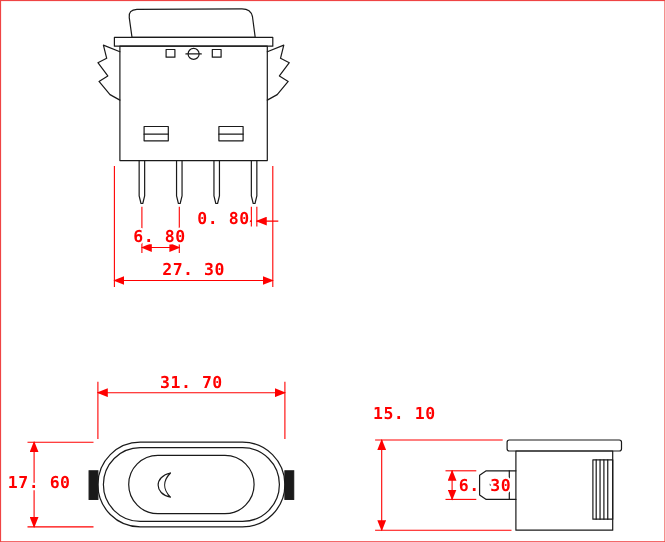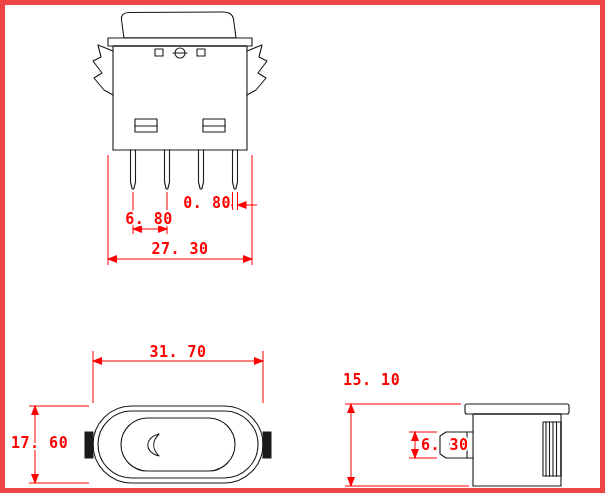--- a/index.html
+++ b/index.html
@@ -1,20 +1,20 @@
 <!DOCTYPE html>
 <html><head>
 <meta charset="utf-8">
 <style>
   html,body{margin:0;padding:0;background:#fff;}
   #canvas{
     position:relative;
     width:605px;height:493px;
     box-sizing:border-box;
-    border:5px solid #ef4444;
+    border:1px solid #ef4444;
     background:#ffffff;
     font-family:"DejaVu Sans Mono", monospace;
   }
   svg{display:block;}
   .outline{stroke:#1a1a1a;stroke-width:1.1;fill:none;stroke-linejoin:round;stroke-linecap:round;}
   .outline-fill{stroke:#1a1a1a;stroke-width:1.1;fill:#ffffff;stroke-linejoin:round;}
   .solid{fill:#1a1a1a;stroke:#1a1a1a;stroke-width:1;}
   .dim{stroke:#ff0000;stroke-width:1;fill:none;}
   .dim-text{
     fill:#ff0000;

